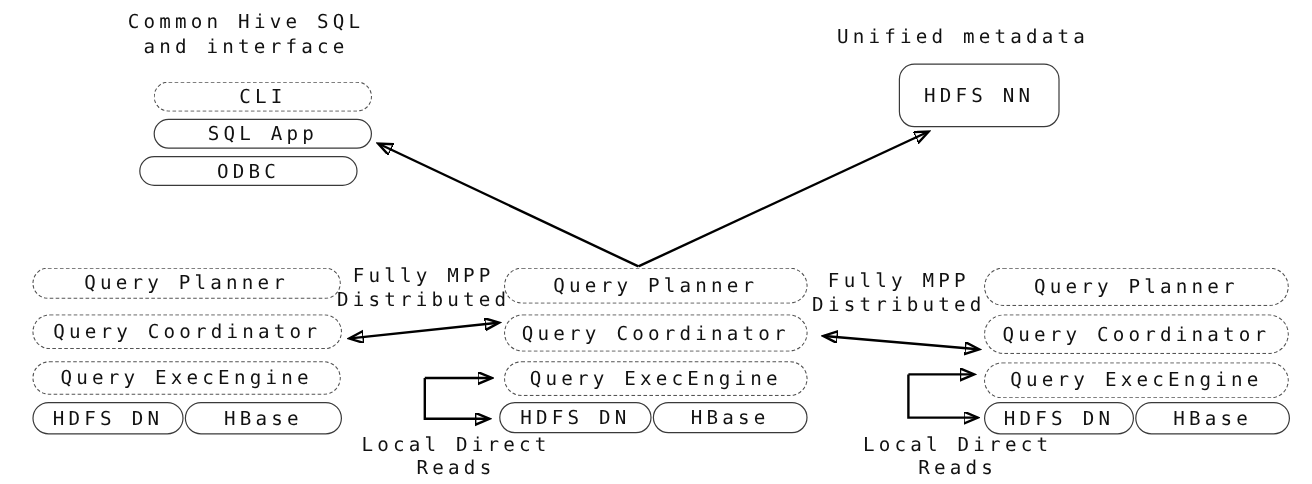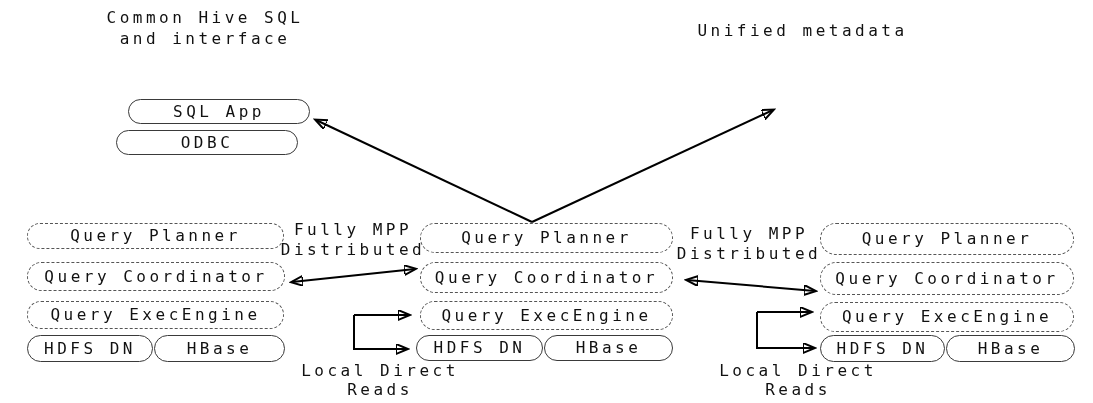--- a/index.html
+++ b/index.html
@@ -71,24 +71,26 @@
     <path d="M 292 282 L 415 269" marker-start="url(#ah)" marker-end="url(#ah)"></path>
     <path d="M 687 280 L 815 291" marker-start="url(#ah)" marker-end="url(#ah)"></path>
     <path d="M 354 315 L 409 315" marker-end="url(#ah)"></path>
     <path d="M 354 315 L 354 349 L 407 349" marker-end="url(#ah)"></path>
     <path d="M 757 312 L 811 312" marker-end="url(#ah)"></path>
     <path d="M 757 312 L 757 348 L 814 348" marker-end="url(#ah)"></path>
   </svg>
 
   <div class="free-label" style="left:90px; top:7px; width:230px;">Common Hive SQL
 and interface</div>
+  <div class="node pill dashed" style="left:128px; top:68px; width:182px; height:25px;">CLI</div>
   <div class="node pill" style="left:128px; top:99px; width:182px; height:25px;text-align:right;">SQL App</div>
   <div class="node pill" style="left:116px; top:130px; width:182px; height:25px;">ODBC</div>
 
   <div class="free-label" style="left:695px; top:20px; width:215px;">Unified metadata</div>
+  <div class="node rrect" style="left:749px; top:53px; width:134px; height:53px;">HDFS NN</div>
 
   <div class="node pill dashed" style="left:27px; top:223px; width:257px; height:26px;">Query Planner</div>
   <div class="node pill dashed" style="left:27px; top:262px; width:258px; height:29px;">Query Coordinator</div>
   <div class="node pill dashed" style="left:27px; top:301px; width:257px; height:28px;">Query ExecEngine</div>
   <div class="node pill" style="left:27px; top:335px; width:126px; height:27px;">HDFS DN</div>
   <div class="node pill" style="left:154px; top:335px; width:131px; height:27px;">HBase</div>
 
   <div class="node pill dashed" style="left:420px; top:223px; width:253px; height:30px;">Query Planner</div>
   <div class="node pill dashed" style="left:420px; top:262px; width:253px; height:31px;">Query Coordinator</div>
   <div class="node pill dashed" style="left:420px; top:301px; width:253px; height:29px;">Query ExecEngine</div>

